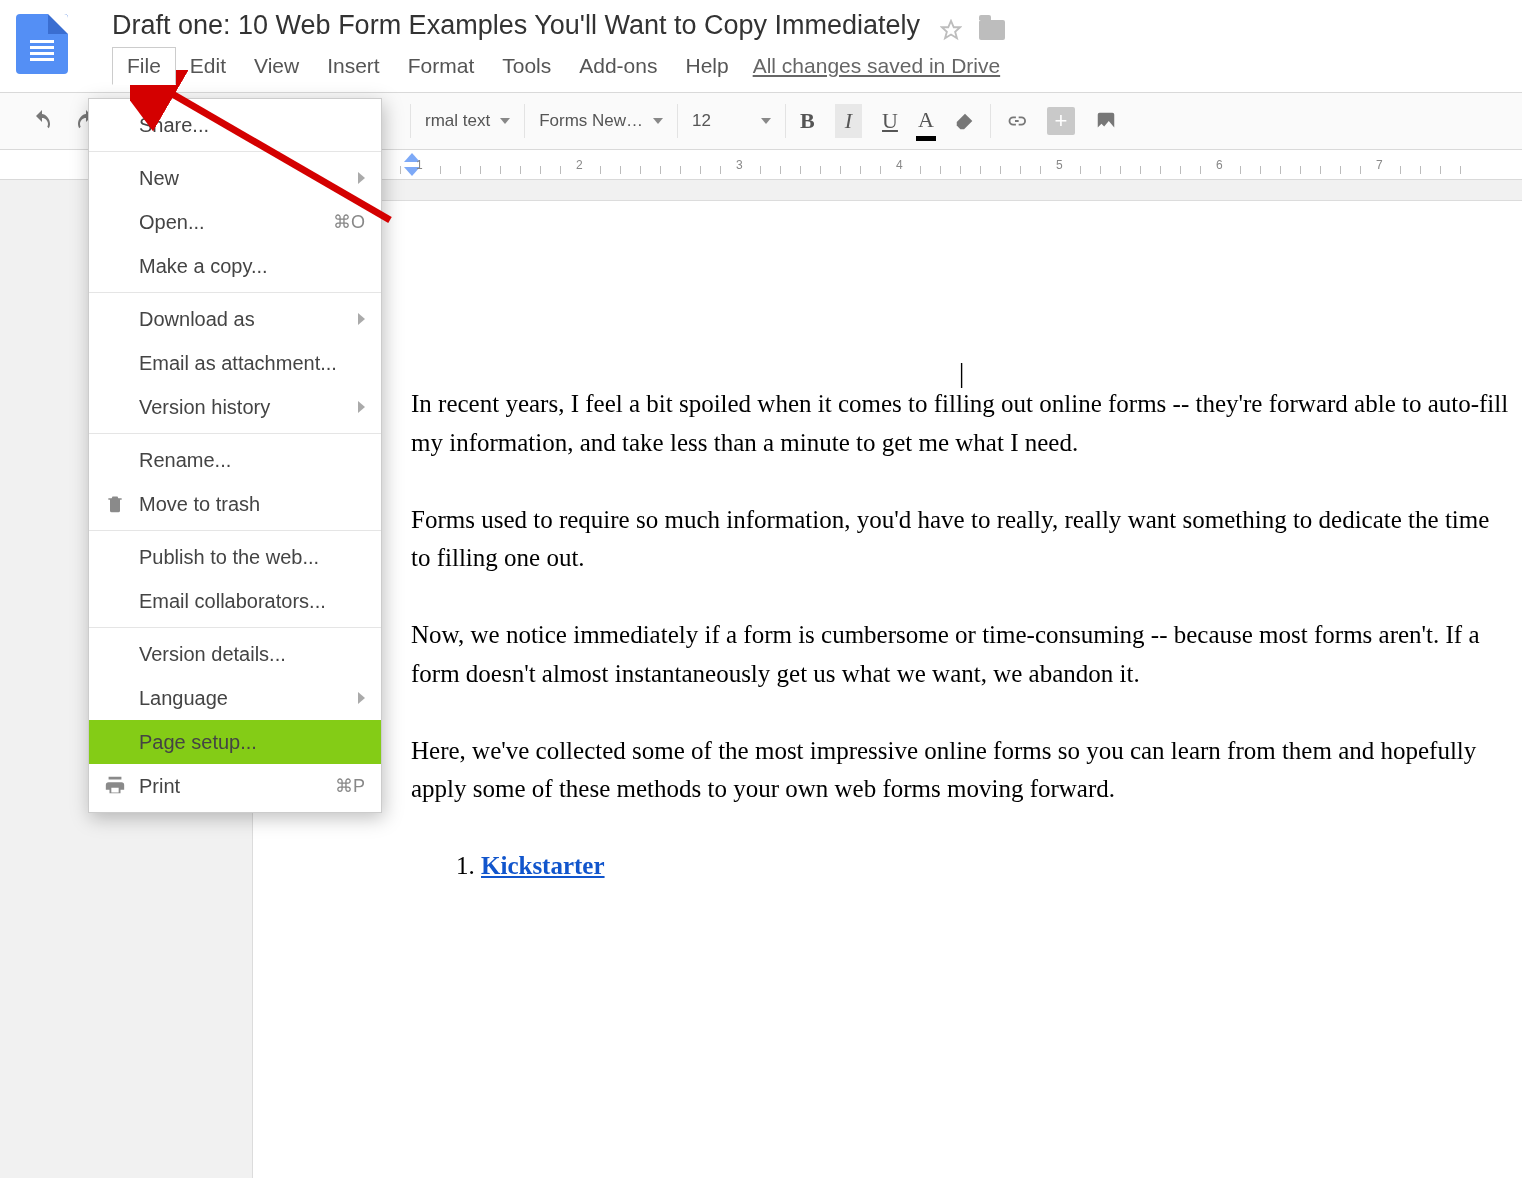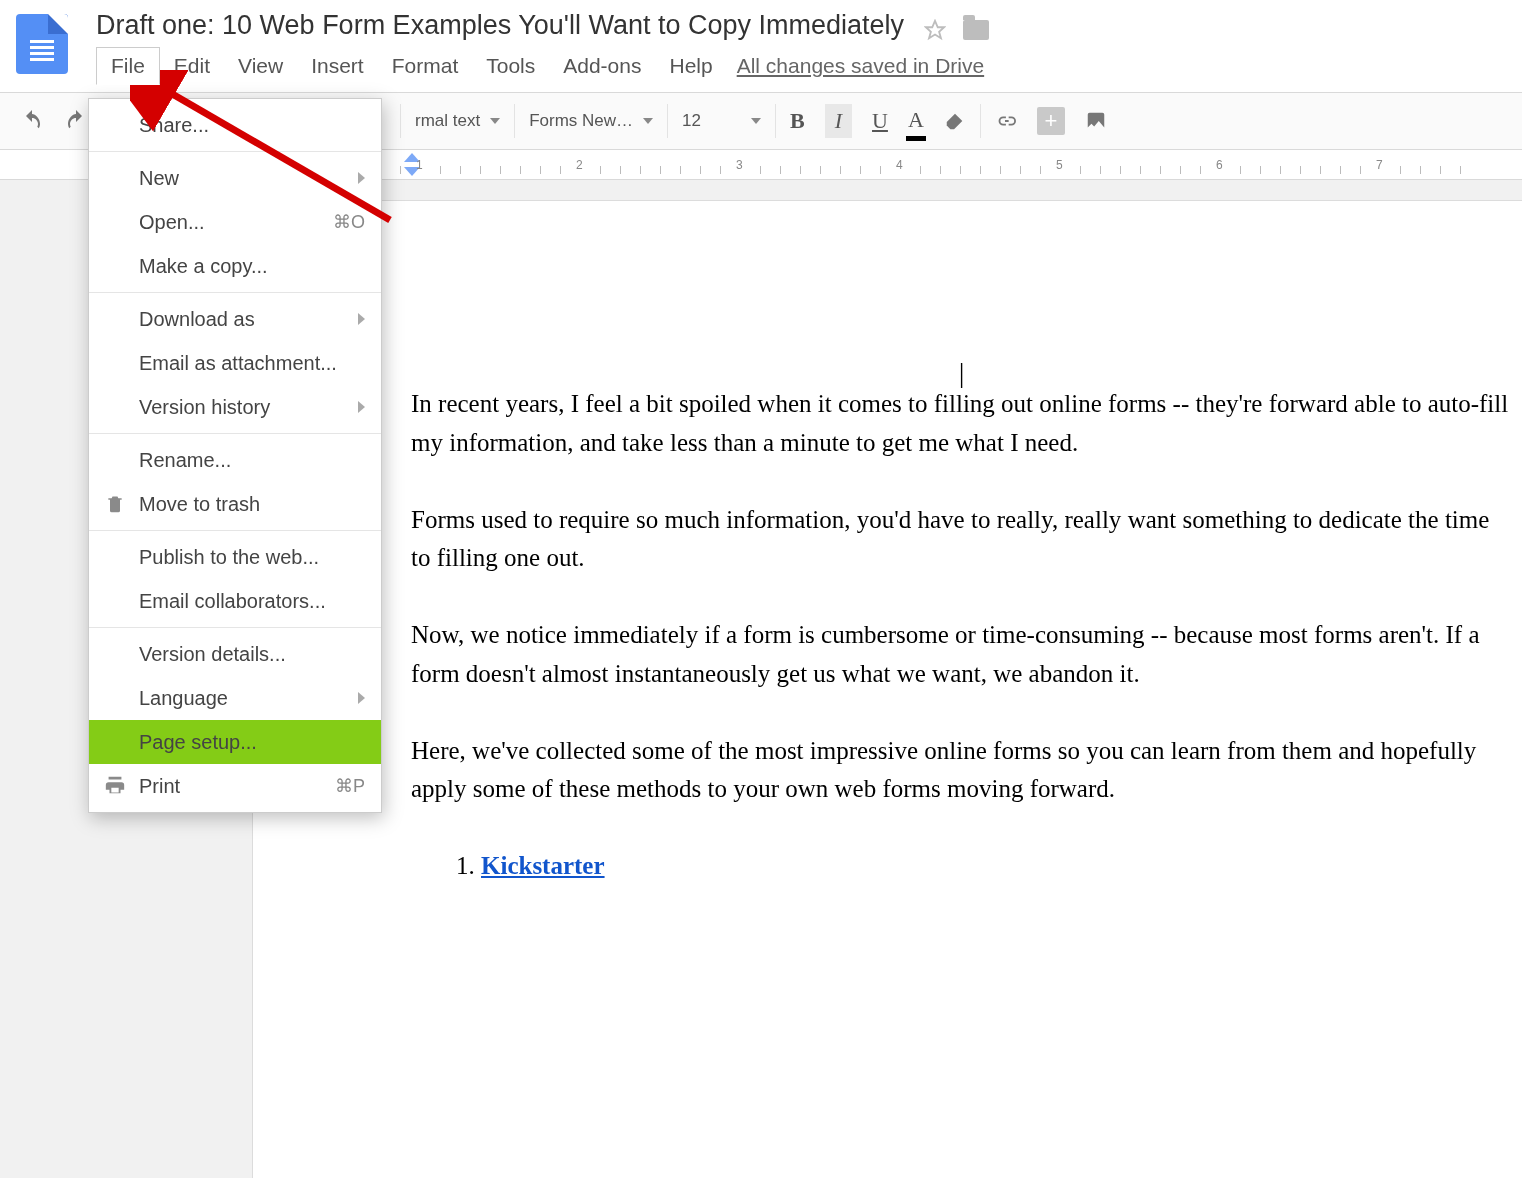--- a/index.html
+++ b/index.html
@@ -1,37 +1,37 @@
 <!DOCTYPE html>
 <html><head>
   <meta charset="utf-8">
   <style>
     * { margin:0; padding:0; box-sizing:border-box; }
     body { font-family:Arial,Helvetica,sans-serif; color:#222; background:#f1f1f1; width:1522px; height:1178px; overflow:hidden; }
 
     
     .doc-header { background:#fff; padding:8px 0 0 0; position:relative; }
-    .doc-icon-and-title { display:flex; align-items:flex-start; padding-left:16px; }
+    .doc-icon-and-title { display:flex; align-items:flex-start; padding-left:16px;gap:16px; }
     .docs-icon { width:52px; height:60px; background:#548ff5; border-radius:4px 4px 4px 4px; position:relative; margin-right:28px; margin-top:6px;}
     .docs-icon::before{content:'';position:absolute;top:0;right:0;border-style:solid;border-width:0 20px 20px 0;border-color:#3a6ed1 #fff #3a6ed1 #3a6ed1;border-radius:0 4px 0 0;}
     .docs-icon-lines{position:absolute;left:14px;top:26px;width:24px;height:3px;background:#fff;box-shadow:0 6px 0 #fff,0 12px 0 #fff,0 18px 0 #fff;}
     .title-area{flex:1;}
     .doc-title{font-size:27px;font-weight:400;color:#333;padding:2px 0 6px 0;display:inline-block;}
     .star-icon{display:inline-block;width:22px;height:22px;margin-left:16px;vertical-align:middle;}
     .star-icon svg{fill:none;stroke:#bdbdbd;stroke-width:2;}
     .folder-icon{display:inline-block;width:26px;height:20px;background:#bdbdbd;border-radius:2px;margin-left:12px;vertical-align:middle;position:relative;}
     .folder-icon::before{content:'';position:absolute;top:-5px;left:0;width:12px;height:5px;background:#bdbdbd;border-radius:2px 2px 0 0;}
     
     .menubar{display:flex;align-items:center;font-size:21px;color:#555;padding:0 0 8px 0;}
     .menubar-item{padding:6px 14px;cursor:pointer;}
     .menubar-item.active{background:#fff;border:1px solid #ccc;border-bottom:1px solid #fff;position:relative;z-index:60;margin-bottom:-1px;}
     .save-status{color:#666;text-decoration:underline;margin-left:10px;font-size:21px;}
 
     
-    .toolbar{display:flex;align-items:center;background:#fafafa;border-top:1px solid #d9d9d9;border-bottom:1px solid #d9d9d9;height:58px;padding:0 10px;font-size:17px;color:#555;gap:0;position:relative;z-index:10;}
+    .toolbar{display:flex;align-items:center;background:#fafafa;border-top:1px solid #d9d9d9;border-bottom:1px solid #d9d9d9;height:58px;padding:0 20px;font-size:17px;color:#555;gap:0;position:relative;z-index:10;}
     .tool-btn{padding:6px 10px;display:flex;align-items:center;justify-content:center;cursor:pointer;}
     .tool-divider{width:1px;height:34px;background:#e3e3e3;margin:0 4px;}
     .tool-select{display:flex;align-items:center;gap:10px;padding:0 10px;}
     .tool-select .caret{border-left:5px solid transparent;border-right:5px solid transparent;border-top:6px solid #888;}
     .bold{font-weight:bold;font-family:'Times New Roman',serif;font-size:22px;}
     .italic{font-style:italic;background:#e8e8e8;padding:4px 10px;font-family:'Times New Roman',serif;font-size:22px;}
     .uline{text-decoration:underline;font-family:'Times New Roman',serif;font-size:22px;}
     .colorA{position:relative;font-family:'Times New Roman',serif;font-size:22px;padding-bottom:2px;}
     .colorA::after{content:'';position:absolute;left:-2px;right:-2px;bottom:-6px;height:5px;background:#000;}
     .highlighter{width:22px;height:22px;}

